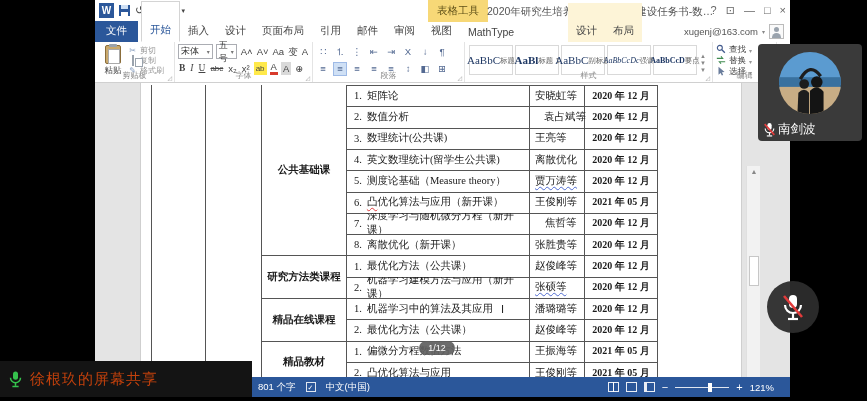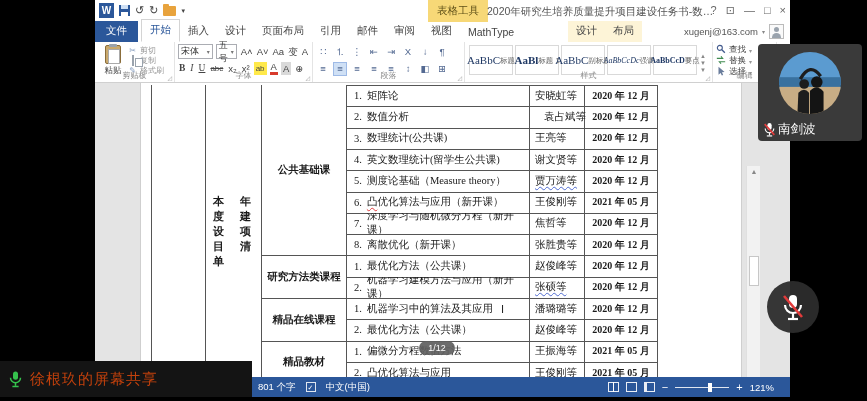--- a/index.html
+++ b/index.html
@@ -24,21 +24,21 @@
              max-width:228px;overflow:hidden;text-overflow:ellipsis;white-space:nowrap;}
   .win-controls{position:absolute;right:4px;top:0;height:20px;display:flex;align-items:center;gap:9px;
                 color:#666;font-size:11px;}
   .win-controls span{cursor:default;}
   .account{position:absolute;right:6px;top:24px;display:flex;align-items:center;gap:4px;color:#555;font-size:9.5px;}
   .person-box{width:15px;height:15px;border:1px solid #bbb;background:#fafafa;position:relative;}
   .person-box:before{content:"";position:absolute;left:4px;top:2px;width:5px;height:5px;border-radius:50%;background:#9aa3ad;}
   .person-box:after{content:"";position:absolute;left:2px;top:8px;width:9px;height:5px;border-radius:5px 5px 0 0;background:#9aa3ad;}
   
   .tabrow{position:absolute;left:0;top:22px;width:100%;height:20px;background:#fff;display:flex;align-items:flex-end;}
-  .tab{font-size:10.5px;color:#444;padding:3px 8px 4px;white-space:nowrap;}
+  .tab{font-size:10.5px;color:#444;padding:21px 8px 4px;white-space:nowrap;}
   .tab.file{background:#2b579a;color:#fff;padding:3px 11px 4px;margin-right:3px;}
   .tab.active{color:#2b579a;border:1px solid #d4d4d4;border-bottom:1px solid #fff;background:#fff;}
   .tab.contextual{background:#fdf4d7;}
   .tab.gap{margin-left:46px;}
   
   .ribbon{position:absolute;left:0;top:42px;width:100%;height:41px;background:#fff;border-bottom:1px solid #d0d0d0;
           display:flex;font-size:9px;color:#555;}
   .rgroup{position:relative;height:100%;border-right:1px solid #e4e4e4;padding:2px 3px 0;}
   .glabel{position:absolute;bottom:1px;left:0;width:100%;text-align:center;font-size:8px;color:#8a8a8a;}
   .launcher{position:absolute;bottom:1px;right:2px;font-size:6px;color:#999;}
@@ -332,21 +332,20 @@
             <div class="hline" style="top: 85.2px; left: 195px; width: 311px;"></div>
             <div class="hline" style="top: 106.5px; left: 195px; width: 311px;"></div>
             <div class="hline" style="top: 127.8px; left: 195px; width: 311px;"></div>
             <div class="hline" style="top: 149.1px; left: 195px; width: 311px;"></div>
             <div class="hline" style="top: 170.4px; left: 195px; width: 311px;"></div>
             <div class="hline" style="top: 191.7px; left: 195px; width: 311px;"></div>
             <div class="hline" style="top: 213px; left: 195px; width: 311px;"></div>
             <div class="hline" style="top: 234.3px; left: 195px; width: 311px;"></div>
             <div class="hline" style="top: 255.6px; left: 195px; width: 311px;"></div>
             <div class="hline" style="top: 276.9px; left: 195px; width: 311px;"></div>
-            <div class="rowlabel" style="left: 55px; top: 0px; width: 55px; height: 292px;">本年度建设项目清单</div>
             <div class="cell cat" style="left: 111px; top: 0px; width: 84px; height: 170.4px;">公共基础课</div>
             <div class="cell course" style="left: 196px; top: 0px; width: 182px; height: 21.3px;">
               <span style="margin-right: 5px;">1.</span>
               <span>矩阵论</span>
             </div>
             <div class="cell pname" style="left: 379px; top: 0px; width: 54px; height: 21.3px;">
               <span>安晓虹等</span>
             </div>
             <div class="cell pdate" style="left: 434px; top: 0px; width: 72px; height: 21.3px;">2020 年 12 月</div>
             <div class="cell course" style="left: 196px; top: 21.3px; width: 182px; height: 21.3px;">
@@ -363,21 +362,21 @@
             </div>
             <div class="cell pname" style="left: 379px; top: 42.6px; width: 54px; height: 21.3px;">
               <span>王亮等</span>
             </div>
             <div class="cell pdate" style="left: 434px; top: 42.6px; width: 72px; height: 21.3px;">2020 年 12 月</div>
             <div class="cell course" style="left: 196px; top: 63.9px; width: 182px; height: 21.3px;">
               <span style="margin-right: 5px;">4.</span>
               <span>英文数理统计(留学生公共课)</span>
             </div>
             <div class="cell pname" style="left: 379px; top: 63.9px; width: 54px; height: 21.3px;">
-              <span>谢文贤等</span>
+              <span>离散优化</span>
             </div>
             <div class="cell pdate" style="left: 434px; top: 63.9px; width: 72px; height: 21.3px;">2020 年 12 月</div>
             <div class="cell course" style="left: 196px; top: 85.2px; width: 182px; height: 21.3px;">
               <span style="margin-right: 5px;">5.</span>
               <span>测度论基础（Measure theory）</span>
             </div>
             <div class="cell pname" style="left: 379px; top: 85.2px; width: 54px; height: 21.3px;">
               <span class="wavy-blue">贾万涛等</span>
             </div>
             <div class="cell pdate" style="left: 434px; top: 85.2px; width: 72px; height: 21.3px;">2020 年 12 月</div>
@@ -386,21 +385,21 @@
               <span><span class="wavy-red">凸</span>优化算法与应用（新开课）</span>
             </div>
             <div class="cell pname" style="left: 379px; top: 106.5px; width: 54px; height: 21.3px;">
               <span>王俊刚等</span>
             </div>
             <div class="cell pdate" style="left: 434px; top: 106.5px; width: 72px; height: 21.3px;">2021 年 05 月</div>
             <div class="cell course" style="left: 196px; top: 127.8px; width: 182px; height: 21.3px;">
               <span style="margin-right: 5px;">7.</span>
               <span>深度学习与随机微分方程（新开课）</span>
             </div>
-            <div class="cell pname" style="left: 379px; top: 127.8px; width: 54px; height: 21.3px;">
+            <div class="cell pname" style="left: 389px; top: 127.8px; width: 54px; height: 21.3px;">
               <span>焦哲等</span>
             </div>
             <div class="cell pdate" style="left: 434px; top: 127.8px; width: 72px; height: 21.3px;">2020 年 12 月</div>
             <div class="cell course" style="left: 196px; top: 149.1px; width: 182px; height: 21.3px;">
               <span style="margin-right: 5px;">8.</span>
               <span>离散优化（新开课）</span>
             </div>
             <div class="cell pname" style="left: 379px; top: 149.1px; width: 54px; height: 21.3px;">
               <span>张胜贵等</span>
             </div>

